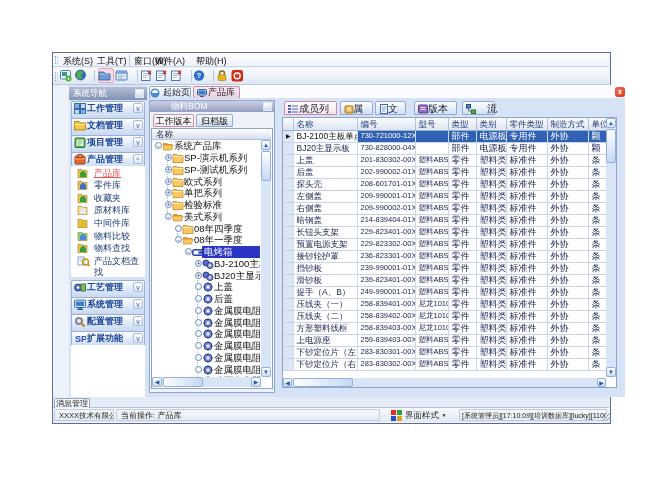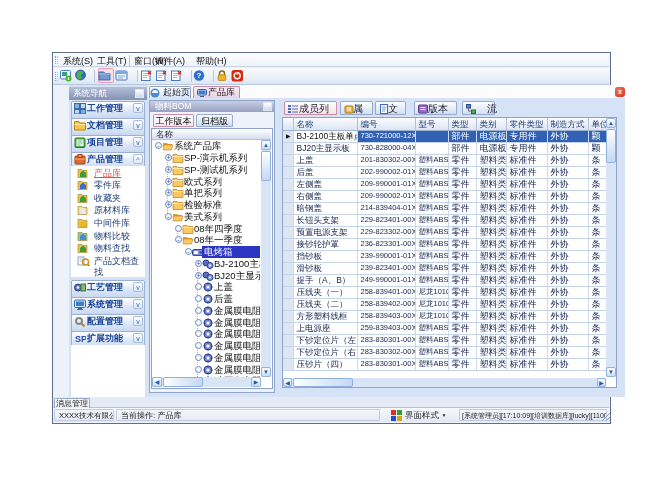--- a/index.html
+++ b/index.html
@@ -24,21 +24,21 @@
 
 #msgtab{left:1px;top:345px;width:36px;height:10px;background:linear-gradient(#fff,#e8eef8);border:1px solid #97a7c4;border-bottom:none;border-radius:2px 2px 0 0;font-size:8px;color:#222;text-align:center;line-height:9px}
 #msgrow{left:0;top:344px;width:556px;height:11px;background:#e4ebf6;border-bottom:1px solid #b6c3d9}
 #status{left:0;top:355px;width:556px;height:14px;background:linear-gradient(#f7f9fc,#e2e9f4)}
 .scell{top:1px;height:12px;border:1px solid #c0ccde;border-radius:1px;font-size:7.5px;color:#222;line-height:11px;padding-left:4px;white-space:nowrap;overflow:hidden}
 
 .dtab{top:0;height:12px;border:1px solid #8fa5cc;border-bottom:none;border-radius:2px 2px 0 0;background:linear-gradient(#fdfeff,#d7e3f5);font-size:9px;color:#223;line-height:11px}
 .dtab.act{border-color:#c08cab;background:linear-gradient(#f7ecf3,#e9d2e3)}
 
 #bom{left:80px;top:15px;width:126px;height:293px;border:1px solid #93a5c8;background:#eef3fb}
-#bomhead{left:0;top:0;width:124px;height:11px;background:linear-gradient(#c9cfe3,#96a0c2);color:#fff;font-size:8.5px;line-height:11px;padding-left:5px}
+#bomhead{left:0;top:0;width:124px;height:11px;background:linear-gradient(#c9cfe3,#96a0c2);color:#fff;font-size:8.5px;line-height:11px;padding-left:21px}
 .vtab{top:13px;height:13px;border:1px solid #97a9cc;border-bottom-color:#97a9cc;border-radius:2px 2px 0 0;font-size:9px;color:#111;line-height:12px;text-align:center}
 .vtab.act{border-color:#cd8fa8;background:linear-gradient(#fff,#f6e8ee)}
 .vtab.inact{background:linear-gradient(#fdfeff,#cfdcf1)}
 #tree{left:1px;top:27px;width:122px;height:261px;border:1px solid #8ea4cb;background:#fff}
 #treehead{left:0;top:0;width:119px;height:11px;background:linear-gradient(#fff,#d5deef);border-bottom:1px solid #b4c2da;font-size:8.5px;color:#223;line-height:11px;padding-left:4px}
 .trow{left:0;width:108px;height:11.75px;font-size:9.5px;line-height:11.7px;color:#111;white-space:nowrap;overflow:hidden}
 .trow .tx{position:absolute;top:0}
 .exp{position:absolute;top:2px;width:7px;height:7px;border:1px solid #6a88c0;background:#f4f8ff;font-size:7px;line-height:5px;text-align:center;color:#2a50a8;border-radius:50%}
 
 .sb{background:#d8e5f7}
@@ -561,20 +561,31 @@
               <td class="num">202-990002-01X</td>
               <td class="num">塑料ABS</td>
               <td>零件</td>
               <td>塑料类</td>
               <td>标准件</td>
               <td>外协</td>
               <td>条</td>
             </tr>
 <tr>
               <td style="background:#dce6f3"></td>
+              <td class="nm">探头壳</td>
+              <td class="num">208-601701-01X</td>
+              <td class="num">塑料ABS</td>
+              <td>零件</td>
+              <td>塑料类</td>
+              <td>标准件</td>
+              <td>外协</td>
+              <td>条</td>
+            </tr>
+<tr>
+              <td style="background:#dce6f3"></td>
               <td class="nm">左侧盖</td>
               <td class="num">209-990001-01X</td>
               <td class="num">塑料ABS</td>
               <td>零件</td>
               <td>塑料类</td>
               <td>标准件</td>
               <td>外协</td>
               <td>条</td>
             </tr>
 <tr>
@@ -717,31 +728,20 @@
               <td>零件</td>
               <td>塑料类</td>
               <td>标准件</td>
               <td>外协</td>
               <td>条</td>
             </tr>
 <tr>
               <td style="background:#dce6f3"></td>
               <td class="nm">下钞定位片（右）</td>
               <td class="num">283-830302-00X</td>
-              <td class="num">塑料ABS</td>
-              <td>零件</td>
-              <td>塑料类</td>
-              <td>标准件</td>
-              <td>外协</td>
-              <td>条</td>
-            </tr>
-<tr>
-              <td style="background:#dce6f3"></td>
-              <td class="nm">压钞片（四）</td>
-              <td class="num">283-830301-00X</td>
               <td class="num">塑料ABS</td>
               <td>零件</td>
               <td>塑料类</td>
               <td>标准件</td>
               <td>外协</td>
               <td>条</td>
             </tr>
 </tbody>
         </table>
 <div class="ab sb" style="left:323px;top:0;width:10px;height:259px"></div>

